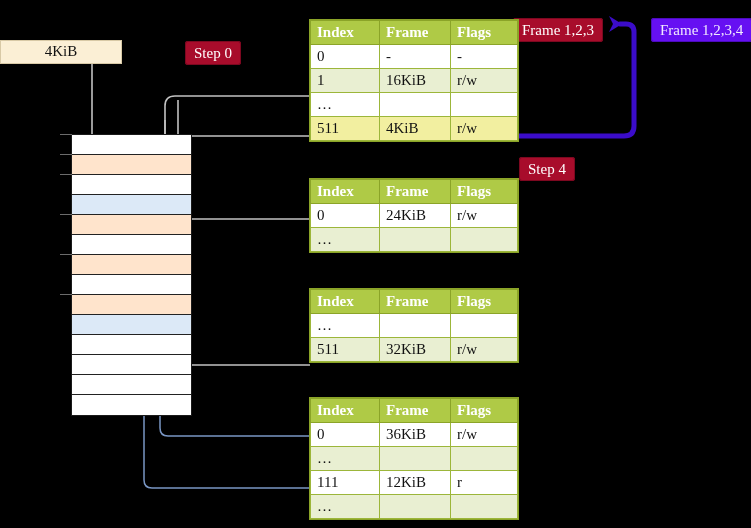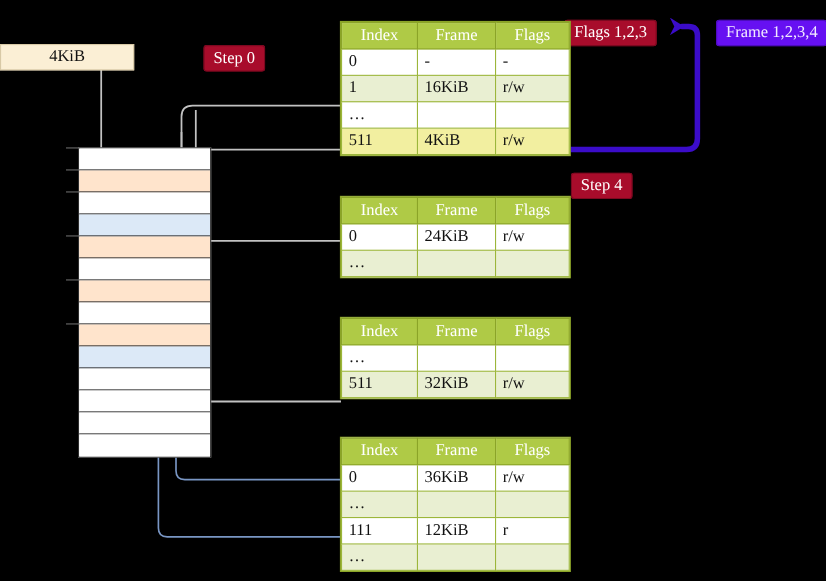--- a/index.html
+++ b/index.html
@@ -50,23 +50,23 @@
   .ptable {
     position: absolute;
     border-collapse: collapse;
     background: #ffffff;
     table-layout: fixed;
     box-shadow: 0 0 0 1px #8ba428;
   }
   .ptable th {
     background: #afca46;
     color: #ffffff;
-    font-weight: normal;
+    font-weight: bold;
     font-size: 15px;
-    text-align: center;
+    text-align: left;
     padding: 3px 6px;
     border: 1px solid #8ba428;
     font-family: "Liberation Serif", serif;
   }
   .ptable td {
     font-size: 15px;
     color: #111111;
     padding: 3px 6px;
     border: 1px solid #9cb63a;
     background: #ffffff;
@@ -157,21 +157,21 @@
     <path d="M310,488 L152,488 Q144,488 144,480 L144,222" stroke="#7996c4" stroke-width="1.5" fill="none" marker-end="url(#arrBlueUp)"></path>
 
     <path d="M480,136 L624,136 Q634,136 634,126 L634,32 Q634,24 626,24 L620,24" stroke="#3b0cc9" stroke-width="5" fill="none" stroke-linecap="round" marker-end="url(#arrViolet)"></path>
   </svg>
 
   <div class="kib-box" style="left:0px; top:40px; width:120px; height:22px;">
     <span>4KiB</span>
   </div>
 
   <div class="badge badge-dark-red" style="left:513px; top:18px;">
-    <span>Flags 1,2,3</span>
+    <span>Frame 1,2,3</span>
   </div>
   <div class="badge badge-violet" style="left:651px; top:18px;">
     <span>Frame 1,2,3,4</span>
   </div>
   <div class="badge badge-dark-red" style="left:185px; top:41px;">
     <span>Step 0</span>
   </div>
   <div class="badge badge-dark-red" style="left:519px; top:157px;">
     <span>Step 4</span>
   </div>

